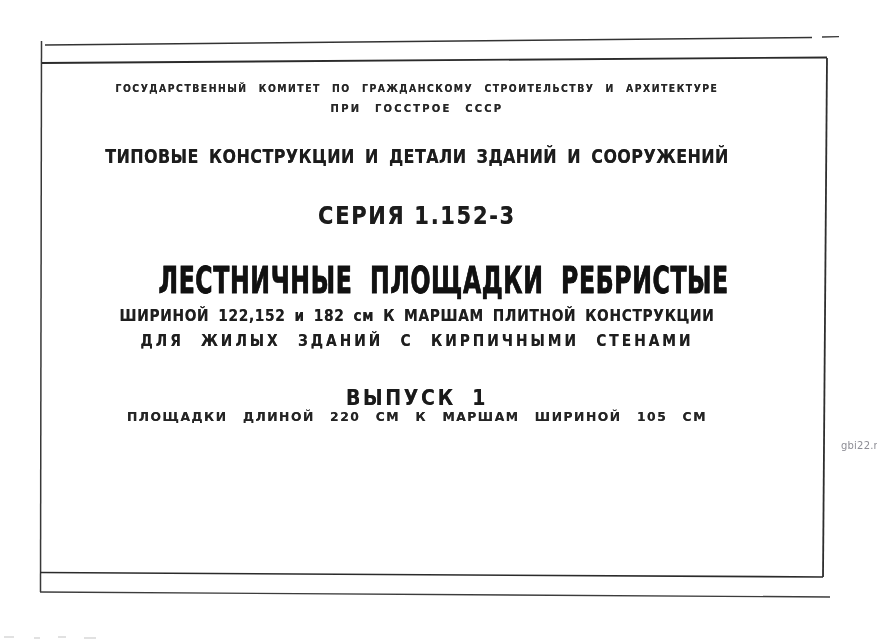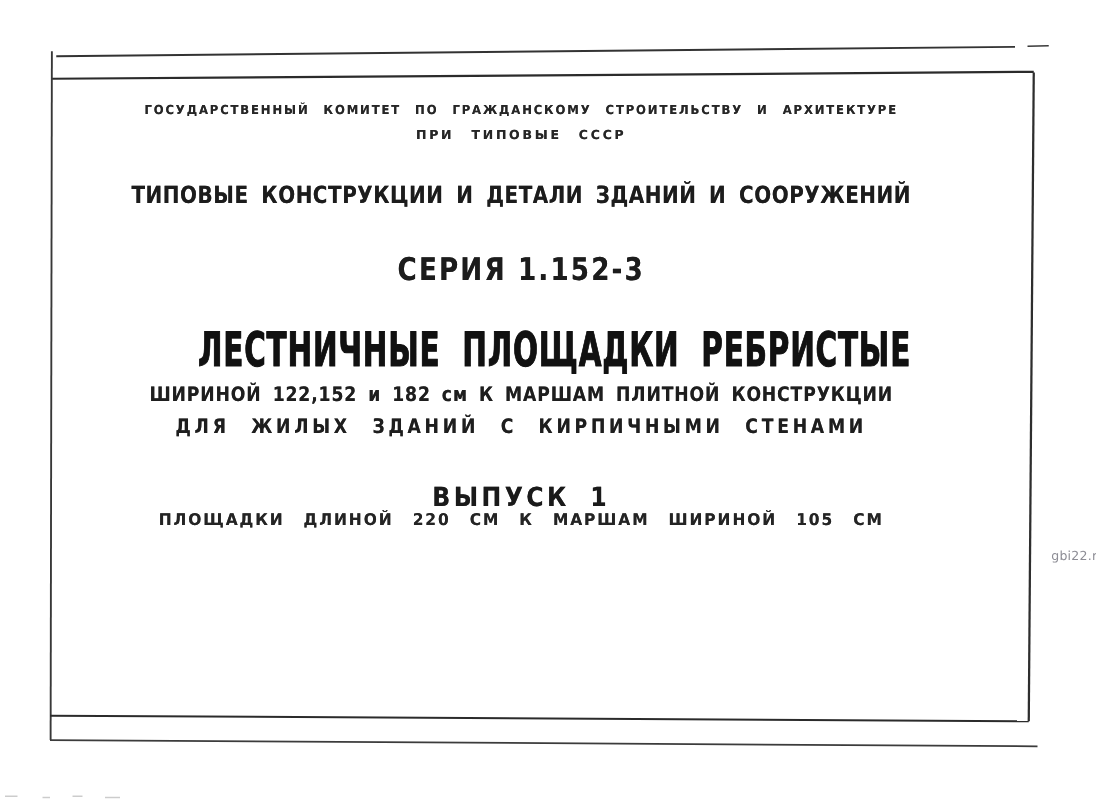--- a/index.html
+++ b/index.html
@@ -137,21 +137,21 @@
     <g stroke="#9a9a9a" stroke-width="1.2" opacity="0.5">
       <line x1="4" y1="637" x2="14" y2="637"></line>
       <line x1="34" y1="638" x2="40" y2="638"></line>
       <line x1="58" y1="637" x2="66" y2="637"></line>
       <line x1="84" y1="638" x2="96" y2="638"></line>
     </g>
   </svg>
 
   <div class="txt org-line1">ГОСУДАРСТВЕННЫЙ  КОМИТЕТ  ПО  ГРАЖДАНСКОМУ  СТРОИТЕЛЬСТВУ  И  АРХИТЕКТУРЕ</div>
 
-  <div class="txt org-line2">ПРИ ТИПОВЫЕ СССР</div>
+  <div class="txt org-line2">ПРИ ГОССТРОЕ СССР</div>
 
   <div class="txt doc-type">ТИПОВЫЕ КОНСТРУКЦИИ И ДЕТАЛИ ЗДАНИЙ И СООРУЖЕНИЙ</div>
 
   <div class="txt series">СЕРИЯ 1.152-3</div>
 
   <div class="txt doc-title">ЛЕСТНИЧНЫЕ ПЛОЩАДКИ РЕБРИСТЫЕ</div>
 
   <div class="txt subtitle1">ШИРИНОЙ 122,152 и 182 см К МАРШАМ ПЛИТНОЙ КОНСТРУКЦИИ</div>
 
   <div class="txt subtitle2">ДЛЯ ЖИЛЫХ ЗДАНИЙ С КИРПИЧНЫМИ СТЕНАМИ</div>

